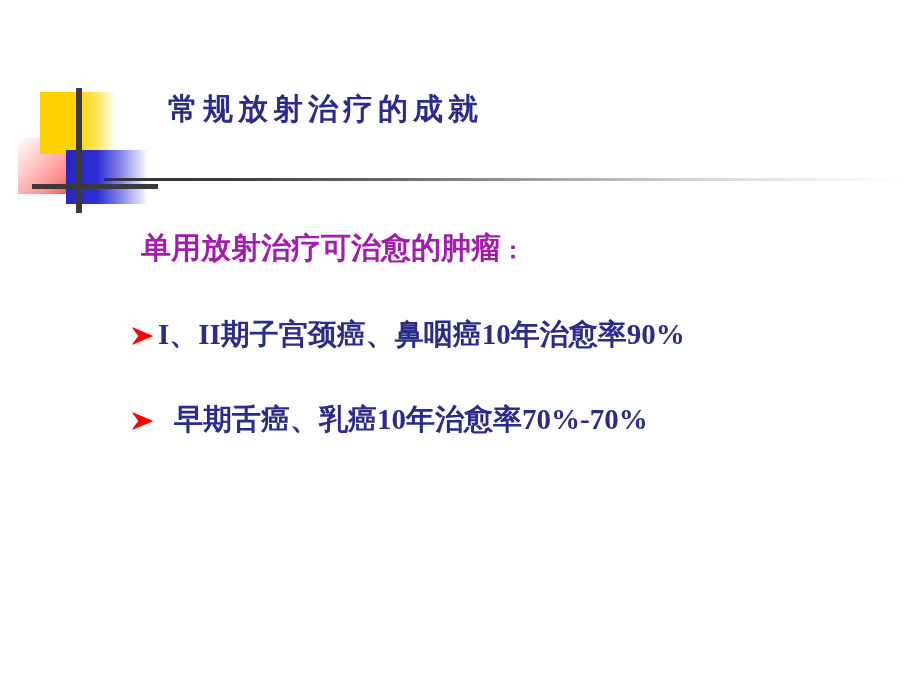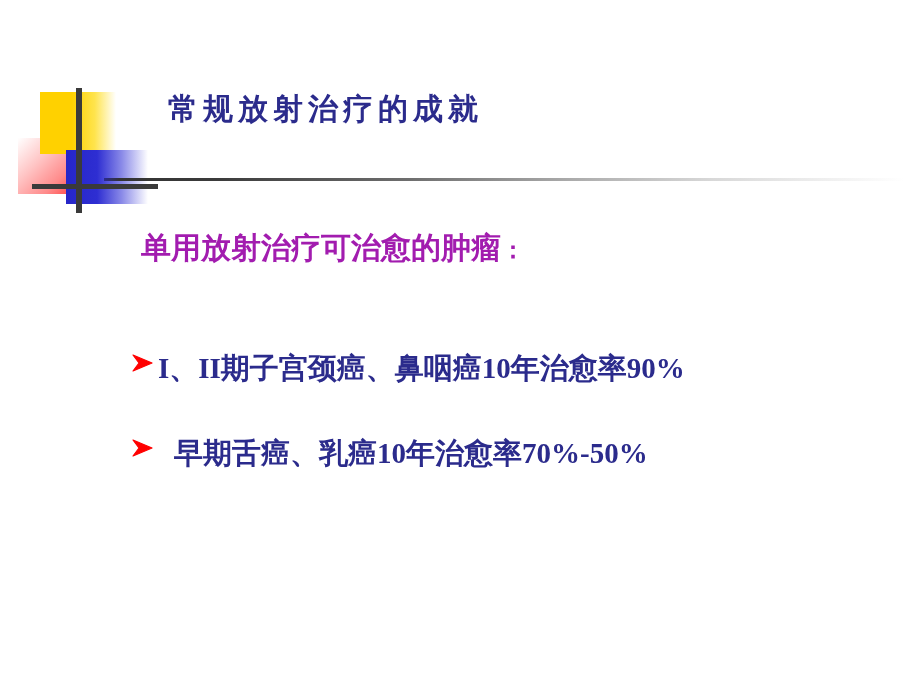--- a/index.html
+++ b/index.html
@@ -113,23 +113,22 @@
     margin-left: 13px;
   }
   .lead .colon {
     font-size: 24px;
   }
 
   .bullet-row {
     position: absolute;
     left: 130px;
     display: flex;
-    align-items: flex-start;
+    align-items: center;
     white-space: nowrap;
-    margin-top: 34px;
   }
   .bullet-row.b1 { top: 315px; }
   .bullet-row.b2 { top: 400px; }
   .bullet-row.b3 { top: 485px; }
 
   .arrow-icon {
     display: inline-block;
     width: 26px;
     height: 26px;
     flex: 0 0 26px;
@@ -178,18 +177,18 @@
       </span>
       <span class="bullet-text">I、II期子宫颈癌、鼻咽癌10年治愈率90%</span>
     </div>
 
     <div class="bullet-row b2">
       <span class="arrow-icon">
         <svg width="26" height="26" viewBox="0 0 26 26" aria-hidden="true">
           <path d="M3 5 L22 13 L3 21 L9 13 Z" fill="#FF0000" stroke="#FF0000" stroke-width="1.2" stroke-linejoin="round"></path>
         </svg>
       </span>
-      <span class="bullet-text">早期舌癌、乳癌10年治愈率70%-50%</span>
+      <span class="bullet-text">早期舌癌、乳癌10年治愈率70%-70%</span>
     </div>
 
 
   </div>
 </div>
 
 </body></html>

